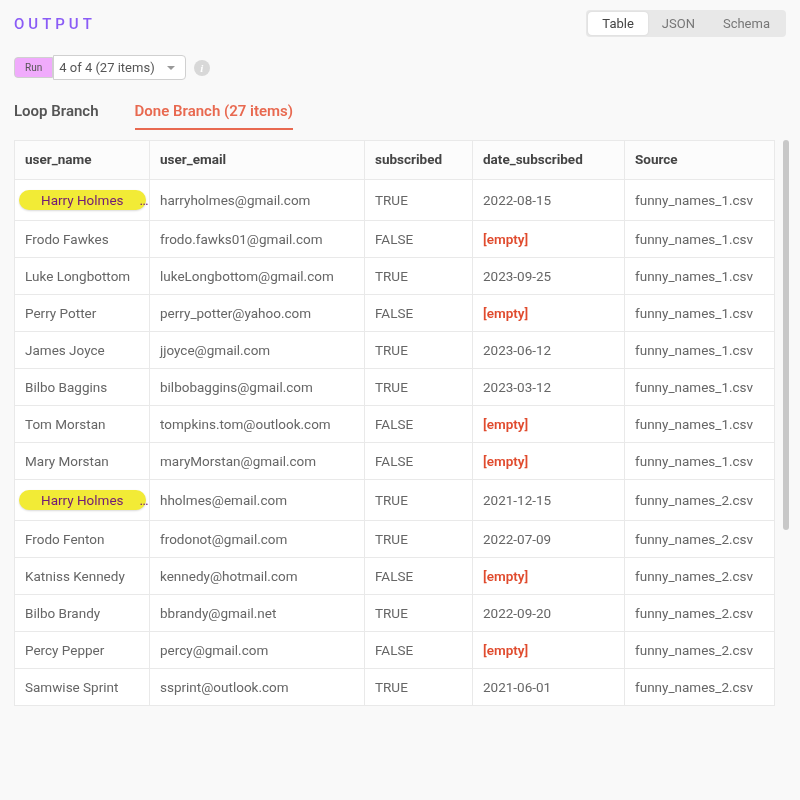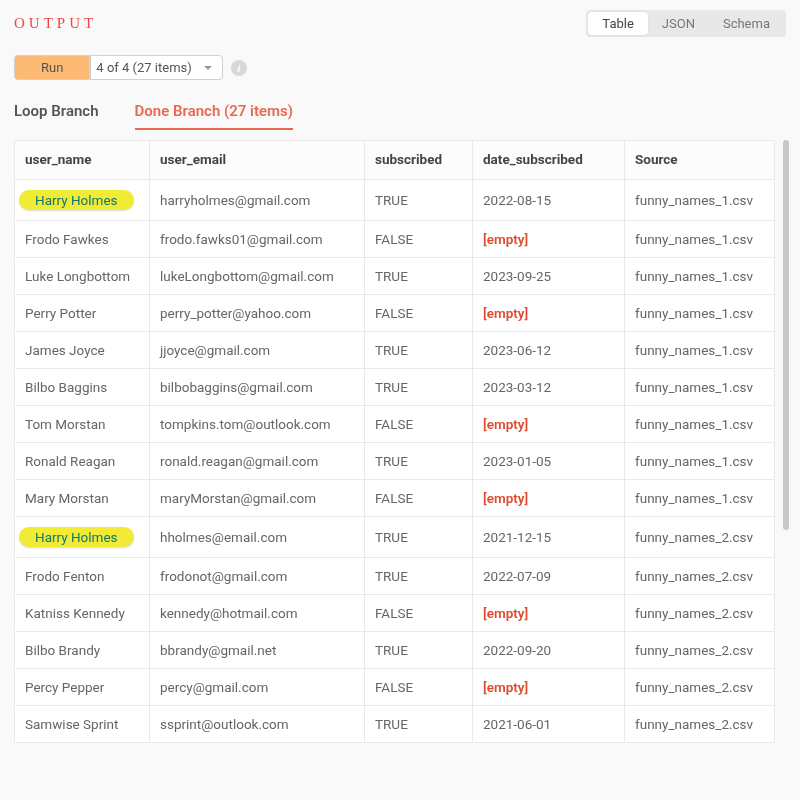--- a/index.html
+++ b/index.html
@@ -18,23 +18,22 @@
   }
   .header-row {
     display: flex;
     justify-content: space-between;
     align-items: center;
     margin-bottom: 18px;
   }
   .title {
     font-size: 15px;
     letter-spacing: 4px;
-    color: #ef4444;
+    color: #8b5cf6;
     font-weight: 500;
-    font-family: Liberation Serif, serif;
   }
   .view-tabs {
     display: flex;
     background: #e8e8e8;
     border-radius: 4px;
     padding: 2px;
   }
   .view-tab {
     padding: 4px 14px;
     font-size: 13px;
@@ -48,24 +47,24 @@
     box-shadow: 0 0 2px rgba(0,0,0,0.1);
   }
   .run-row {
     display: flex;
     align-items: center;
     gap: 8px;
     margin-bottom: 18px;
   }
   .run-btn {
     border: 1px solid #d0d0d0;
-    background: #fdba74;
+    background: #f0abfc;
     border-radius: 4px 0 0 4px;
-    padding: 4px 26px;
-    font-size: 13px;
+    padding: 4px 10px;
+    font-size: 10px;
     color: #555;
     margin-right: -8px;
   }
   .run-select {
     border: 1px solid #d0d0d0;
     background: #fff;
     border-radius: 0 4px 4px 0;
     padding: 4px 30px 4px 5px;
     font-size: 13px;
     color: #555;
@@ -145,22 +144,22 @@
   }
   .col-user-name { width: 135px; }
   .col-user-email { width: 215px; }
   .col-subscribed { width: 108px; }
   .col-date { width: 152px; }
   .col-source { width: 150px; }
   .highlight {
     display: inline-block;
     background: #f2eb36;
     border-radius: 12px;
-    padding: 2px 16px;
-    color: #0f766e;
+    padding: 2px 22px;
+    color: #701a75;
     box-shadow: 0 1px 2px rgba(0,0,0,0.15);
     margin-left: -6px;
   }
   .empty {
     color: #e04b2e;
     font-weight: 600;
   }
   .scrollbar {
     width: 8px;
     margin-left: 8px;
@@ -261,27 +260,20 @@
             <td>funny_names_1.csv</td>
           </tr>
           <tr>
             <td>Tom Morstan</td>
             <td>tompkins.tom@outlook.com</td>
             <td>FALSE</td>
             <td class="empty">[empty]</td>
             <td>funny_names_1.csv</td>
           </tr>
           <tr>
-            <td>Ronald Reagan</td>
-            <td>ronald.reagan@gmail.com</td>
-            <td>TRUE</td>
-            <td>2023-01-05</td>
-            <td>funny_names_1.csv</td>
-          </tr>
-          <tr>
             <td>Mary Morstan</td>
             <td>maryMorstan@gmail.com</td>
             <td>FALSE</td>
             <td class="empty">[empty]</td>
             <td>funny_names_1.csv</td>
           </tr>
           <tr>
             <td><span class="highlight">Harry Holmes</span></td>
             <td>hholmes@email.com</td>
             <td>TRUE</td>

